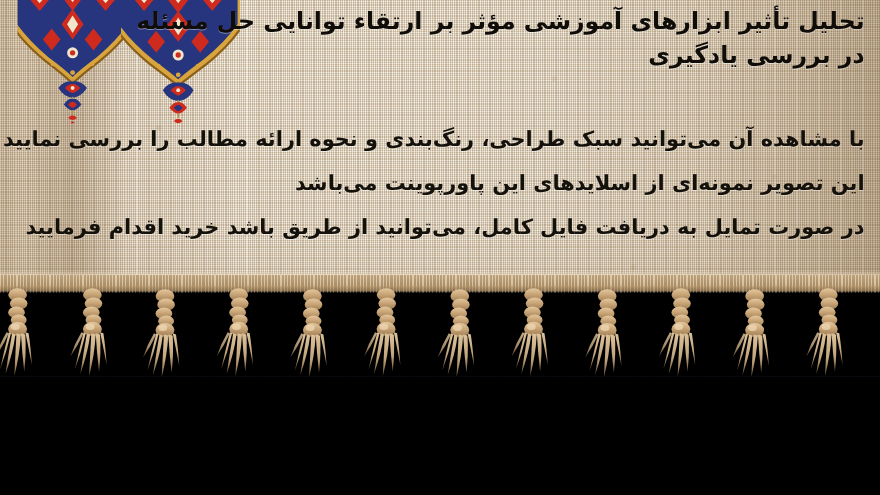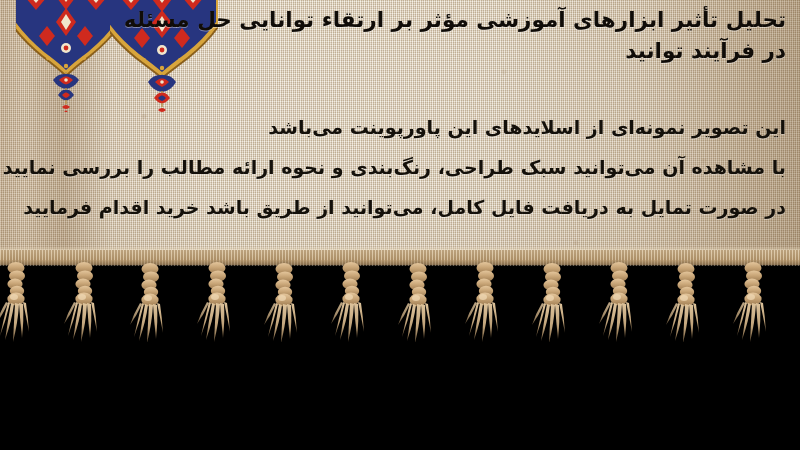--- a/index.html
+++ b/index.html
@@ -261,26 +261,26 @@
         <path d="M -4 30 Q 0 26 4 30 Q 0 34 -4 30 Z" fill="#cf2a1e"></path>
         <circle cx="0" cy="35" r="1.6" fill="#cf2a1e"></circle>
       </g>
     </svg>
   </div>
 
   <div class="text-layer">
 
     <div class="title-block">
       <span class="title-line">تحلیل تأثیر ابزارهای آموزشی مؤثر بر ارتقاء توانایی حل مسئله</span>
-      <span class="title-line">در فرآیند توانید</span>
+      <span class="title-line">در بررسی یادگیری</span>
     </div>
 
     <div class="body-block">
+      <span class="body-line">با مشاهده آن می‌توانید سبک طراحی، رنگ‌بندی و نحوه ارائه مطالب را بررسی نمایید</span>
       <span class="body-line">این تصویر نمونه‌ای از اسلایدهای این پاورپوینت می‌باشد</span>
-      <span class="body-line">با مشاهده آن می‌توانید سبک طراحی، رنگ‌بندی و نحوه ارائه مطالب را بررسی نمایید</span>
       <span class="body-line">در صورت تمایل به دریافت فایل کامل، می‌توانید از طریق باشد خرید اقدام فرمایید</span>
     </div>
 
   </div>
 
   <div class="fringe-top-glow"></div>
 
   <div class="fringe">
     <div class="fringe-edge"></div>
     <svg width="800" height="92" viewBox="0 0 800 92" aria-hidden="true">

